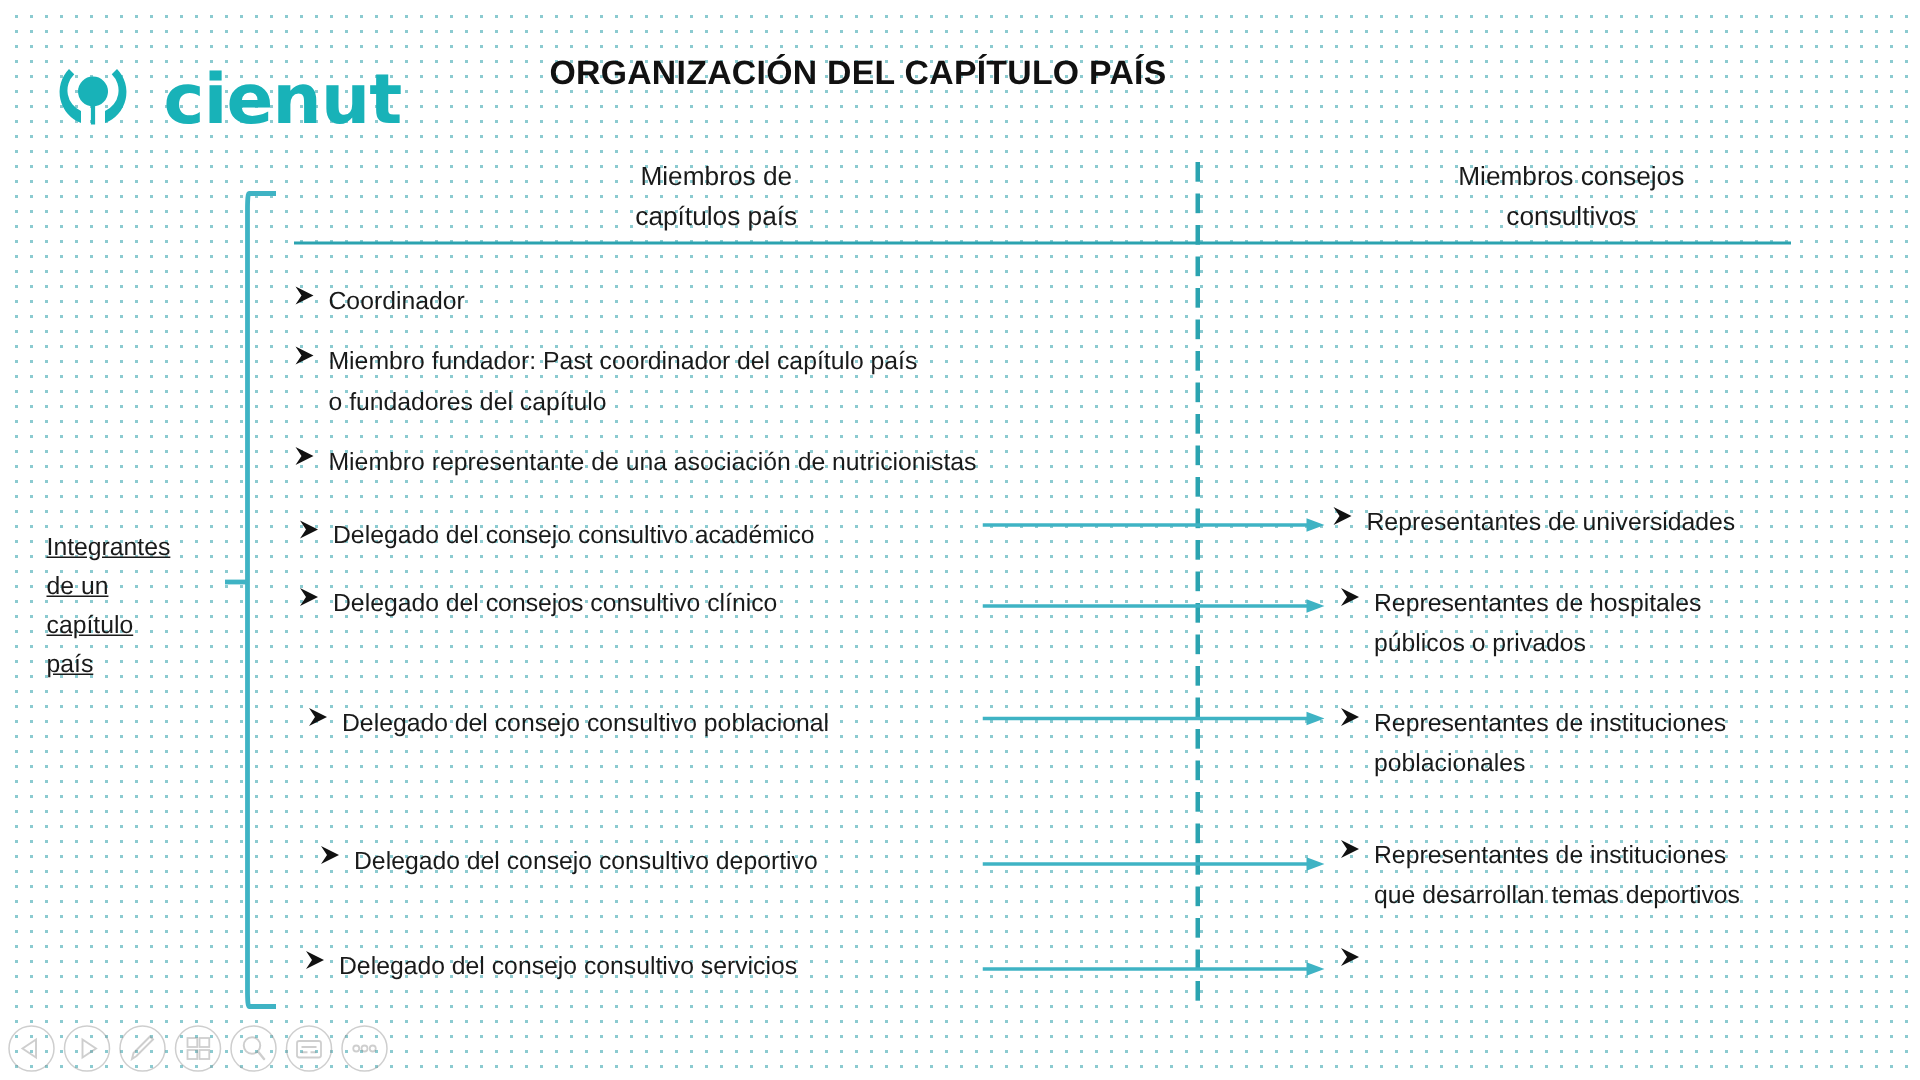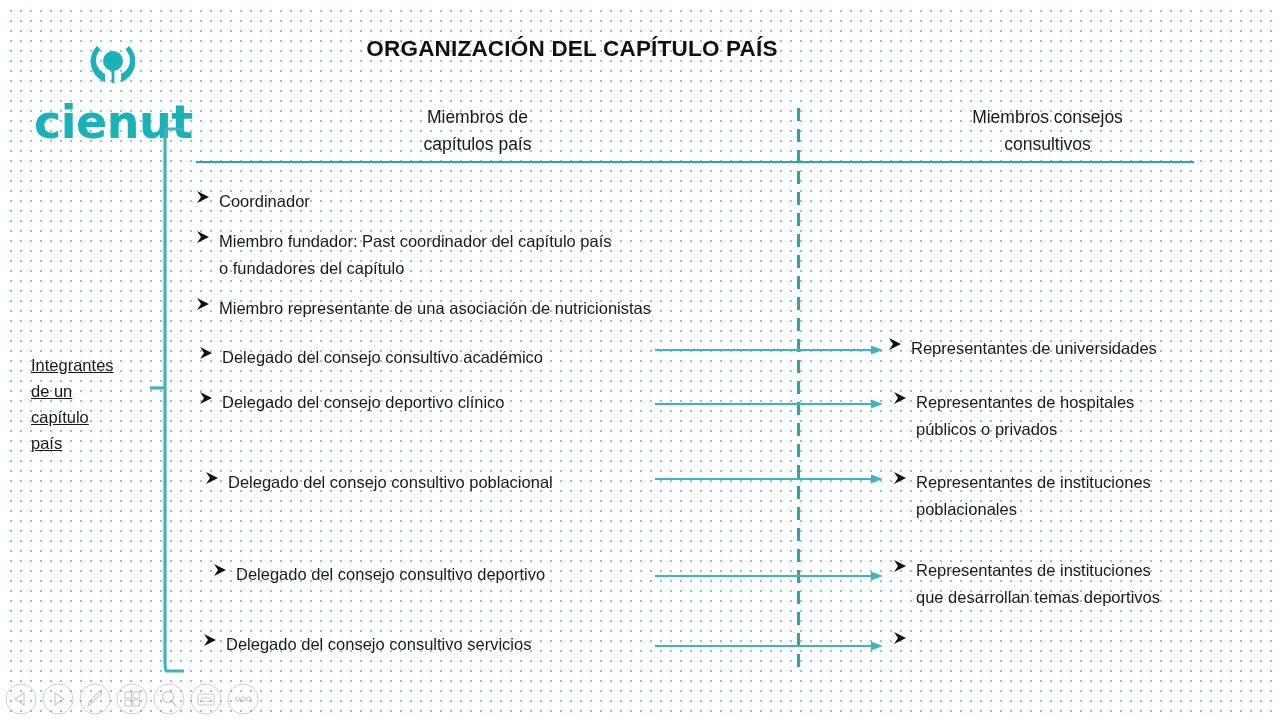--- a/index.html
+++ b/index.html
@@ -15,21 +15,21 @@
     color:#1a1a1a;
   }
 
   
   .edge-top { position:absolute; left:0; top:0; width:1280px; height:6px; background:#ffffff; }
   .edge-left { position:absolute; left:0; top:0; width:6px; height:720px; background:#ffffff; }
   .edge-right { position:absolute; right:0; top:0; width:6px; height:720px; background:#ffffff; }
   .edge-bottom { position:absolute; left:0; bottom:0; width:1280px; height:4px; background:#ffffff; }
 
   
-  #logo { position:absolute; left:34px; top:36px; display:flex; align-items:center; gap:5px;flex-direction:column; }
+  #logo { position:absolute; left:34px; top:36px; display:flex; align-items:center; gap:19px; }
   #logo .mark { width:56px; height:56px; display:block; }
   #logo .word {
     font-family:"DejaVu Sans", sans-serif;
     font-size:46px; font-weight:700; color:#18b2b8; letter-spacing:-0.5px;
     line-height:46px; position:relative; top:2px;
   }
 
   
   #title {
     position:absolute; left:0; top:36px; width:1144px; text-align:center;
@@ -168,21 +168,21 @@
   </span>
   <span class="txt">Delegado del consejo consultivo académico</span>
 </div>
 
 <div class="item" style="left:199px; top:389px; width:600px;">
   <span class="bullet">
     <svg width="14" height="16" viewBox="0 0 14 16">
         <path d="M1 2 L13 8 L1 14 L5 8 Z" fill="#111"></path>
       </svg>
   </span>
-  <span class="txt">Delegado del consejo deportivo clínico</span>
+  <span class="txt">Delegado del consejos consultivo clínico</span>
 </div>
 
 <div class="item" style="left:205px; top:469px; width:600px;">
   <span class="bullet">
     <svg width="14" height="16" viewBox="0 0 14 16">
         <path d="M1 2 L13 8 L1 14 L5 8 Z" fill="#111"></path>
       </svg>
   </span>
   <span class="txt">Delegado del consejo consultivo poblacional</span>
 </div>

